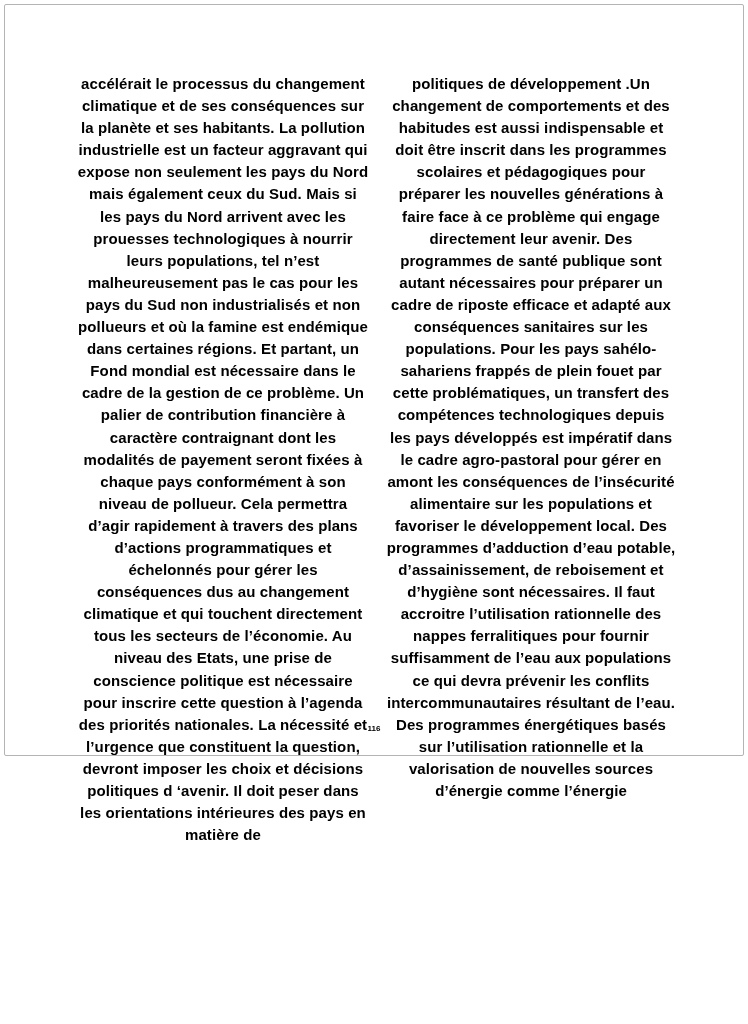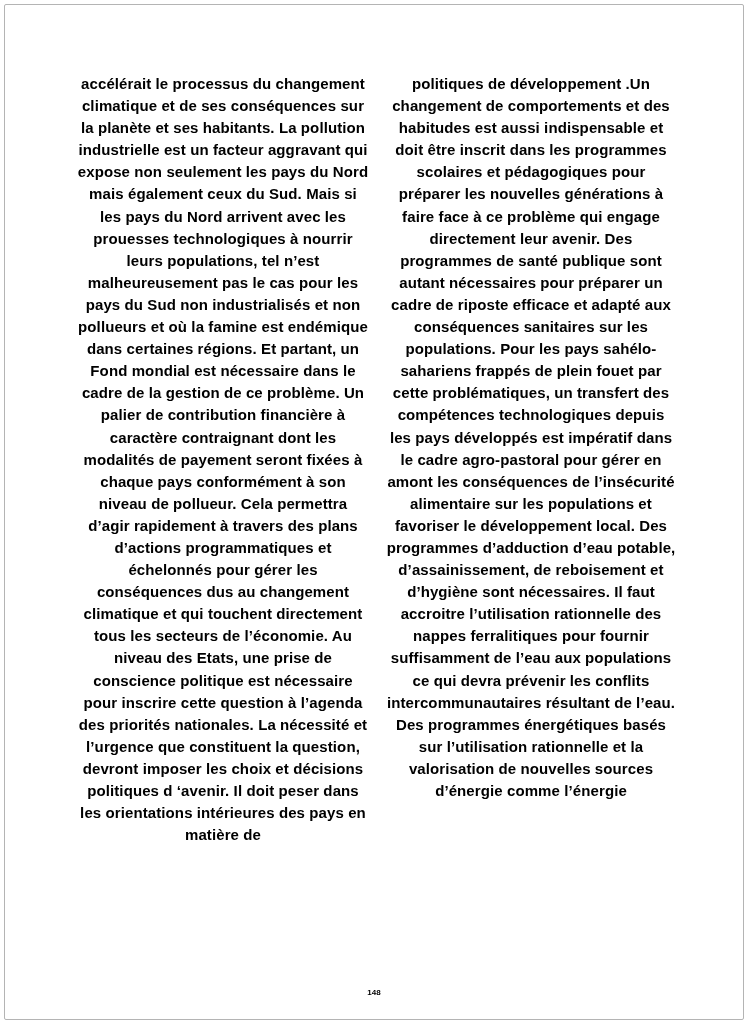--- a/index.html
+++ b/index.html
@@ -11,21 +11,21 @@
     width: 748px;
     height: 1024px;
     overflow: hidden;
     font-family: "Liberation Sans", sans-serif;
     color: #000000;
   }
   .page {
     position: relative;
     box-sizing: border-box;
     width: 740px;
-    height: 1016px;
+    height: 752px;
     margin: 4px;
     background: #ffffff;
     border: 1px solid #b4b4b4;
     border-radius: 2px;
   }
   .text-columns {
     position: absolute;
     top: 68px;
     left: 72px;
     right: 66px;
@@ -54,14 +54,14 @@
   }
 </style>
 </head>
 <body>
 
 <div class="page">
   <div class="text-columns">
     <div class="col">accélérait le processus du changement climatique et de ses conséquences sur la planète et ses habitants. La pollution industrielle est un facteur aggravant qui expose non seulement les pays du Nord mais également ceux du Sud. Mais si les pays du Nord arrivent avec les prouesses technologiques à nourrir leurs populations, tel n’est malheureusement pas le cas pour les pays du Sud non industrialisés et non pollueurs et où la famine est endémique dans certaines régions. Et partant, un Fond mondial est nécessaire dans le cadre de la gestion de ce problème. Un palier de contribution financière à caractère contraignant dont les modalités de payement seront fixées à chaque pays conformément à son niveau de pollueur. Cela permettra d’agir rapidement à travers des plans d’actions programmatiques et échelonnés pour gérer les conséquences dus au changement climatique et qui touchent directement tous les secteurs de l’économie. Au niveau des Etats, une prise de conscience politique est nécessaire pour inscrire cette question à l’agenda des priorités nationales. La nécessité et l’urgence que constituent la question, devront imposer les choix et décisions politiques d ‘avenir. Il doit peser dans les orientations intérieures des pays en matière de</div>
     <div class="col">politiques de développement .Un changement de comportements et des habitudes est aussi indispensable et doit être inscrit dans les programmes scolaires et pédagogiques pour préparer les nouvelles générations à faire face à ce problème qui engage directement leur avenir. Des programmes de santé publique sont autant nécessaires pour préparer un cadre de riposte efficace et adapté aux conséquences sanitaires sur les populations. Pour les pays sahélo-sahariens frappés de plein fouet par cette problématiques, un transfert des compétences technologiques depuis les pays développés est impératif dans le cadre agro-pastoral pour gérer en amont les conséquences de l’insécurité alimentaire sur les populations et favoriser le développement local. Des programmes d’adduction d’eau potable, d’assainissement, de reboisement et d’hygiène sont nécessaires. Il faut accroitre l’utilisation rationnelle des nappes ferralitiques pour fournir suffisamment de l’eau aux populations ce qui devra prévenir les conflits intercommunautaires résultant de l’eau. Des programmes énergétiques basés sur l’utilisation rationnelle et la valorisation de nouvelles sources d’énergie comme l’énergie</div>
   </div>
-  <div class="page-number">148</div>
+  <div class="page-number">116</div>
 </div>
 
 </body></html>

